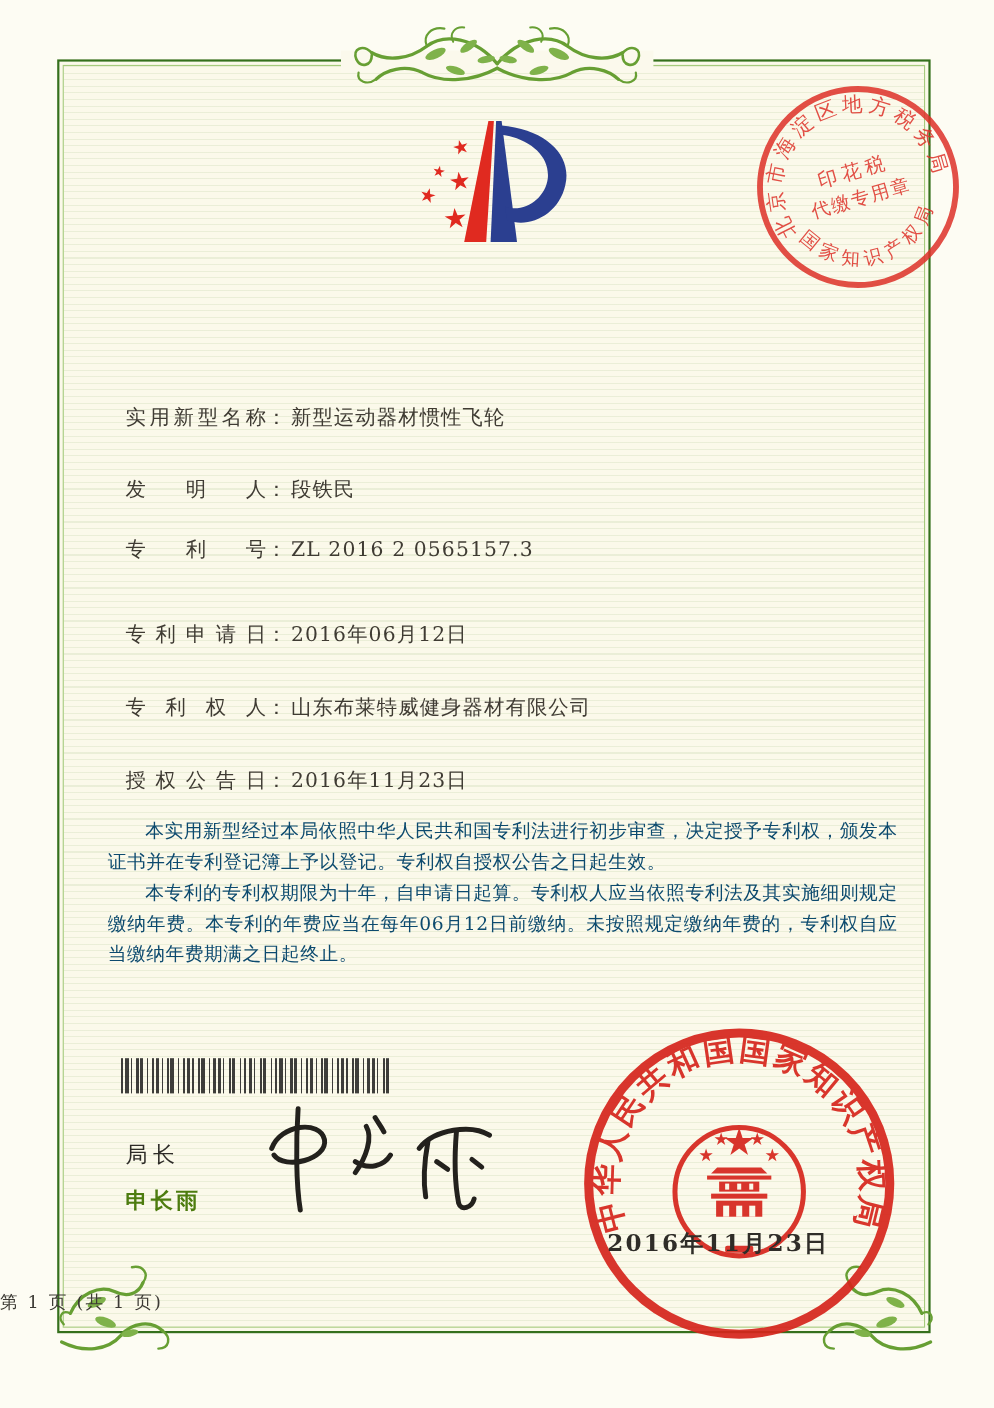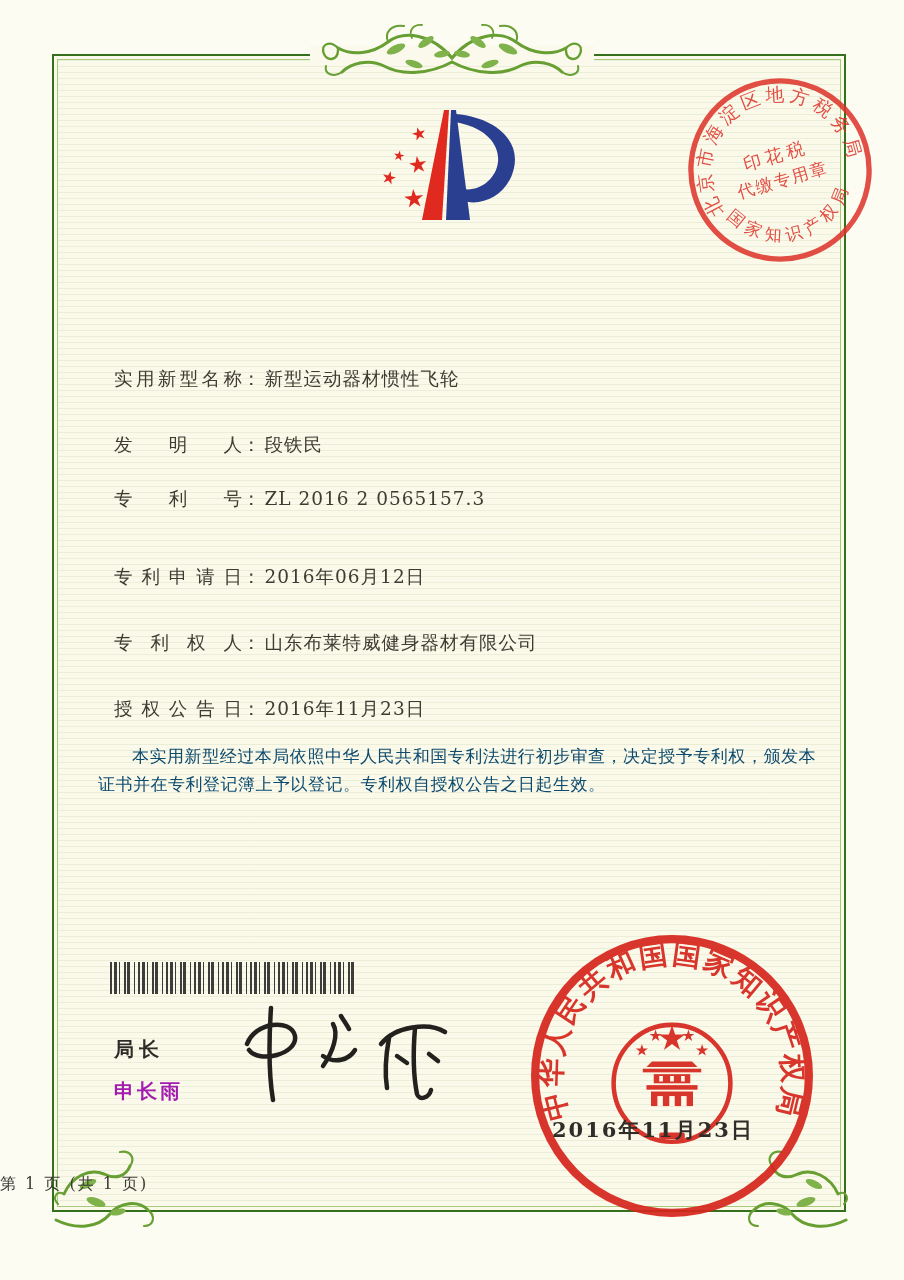--- a/index.html
+++ b/index.html
@@ -41,22 +41,22 @@
     position:absolute;left:110px;top:962px;width:244px;height:32px;
     background:repeating-linear-gradient(90deg,
       #1c1c1c 0 2px, transparent 2px 4px,
       #1c1c1c 4px 7px, transparent 7px 9px,
       #1c1c1c 9px 10px, transparent 10px 14px,
       #1c1c1c 14px 16px, transparent 16px 17px,
       #1c1c1c 17px 20px, transparent 20px 24px,
       #1c1c1c 24px 25px, transparent 25px 28px);
     opacity:.85;
   }
-  .signer-title{position:absolute;left:114px;top:1036px;font-size:20px;letter-spacing:5px;font-weight:700;color:#2e2c28;}
-  .signer-name{position:absolute;left:114px;top:1078px;font-size:20px;letter-spacing:3px;font-weight:600;color:#a21caf;}
+  .signer-title{position:absolute;left:114px;top:1036px;font-size:20px;letter-spacing:5px;font-weight:400;color:#2e2c28;}
+  .signer-name{position:absolute;left:114px;top:1078px;font-size:20px;letter-spacing:3px;font-weight:600;color:#4d7c0f;}
   .signature{position:absolute;left:233px;top:1000px;width:255px;height:118px;}
   .big-seal{position:absolute;left:526px;top:930px;width:292px;height:292px;opacity:.92;}
   .seal-date{position:absolute;left:552px;top:1116px;font-size:21px;letter-spacing:2px;font-weight:600;color:#2f2d28;z-index:5;}
   .stamp{position:absolute;left:682px;top:72px;width:196px;height:196px;transform:rotate(-16deg);opacity:.85;}
   .logo{position:absolute;left:356px;top:102px;width:190px;height:142px;}
   .footer{position:absolute;left:0;right:0;top:1174px;font-size:16px;letter-spacing:2px;color:#3c3a34;}
 </style>
 </head>
 <body>
 
@@ -183,20 +183,21 @@
     <div class="field-row r4">
       <span class="field-label">专利权人</span><span class="field-colon">：</span><span class="field-value">山东布莱特威健身器材有限公司</span>
     </div>
     <div class="field-row r5">
       <span class="field-label">授权公告日</span><span class="field-colon">：</span><span class="field-value">2016年11月23日</span>
     </div>
   </div>
 
   <div class="paras">
     <p>本实用新型经过本局依照中华人民共和国专利法进行初步审查，决定授予专利权，颁发本证书并在专利登记簿上予以登记。专利权自授权公告之日起生效。</p>
+    <p>本专利的专利权期限为十年，自申请日起算。专利权人应当依照专利法及其实施细则规定缴纳年费。本专利的年费应当在每年06月12日前缴纳。未按照规定缴纳年费的，专利权自应当缴纳年费期满之日起终止。</p>
   </div>
 
   <div class="barcode"></div>
 
   <div class="signer-title">局长</div>
   <div class="signer-name">申长雨</div>
 
   <svg class="signature" viewBox="0 0 255 118">
     <g stroke="#23211d" stroke-width="4.5" fill="none" stroke-linecap="round" stroke-linejoin="round">
 

